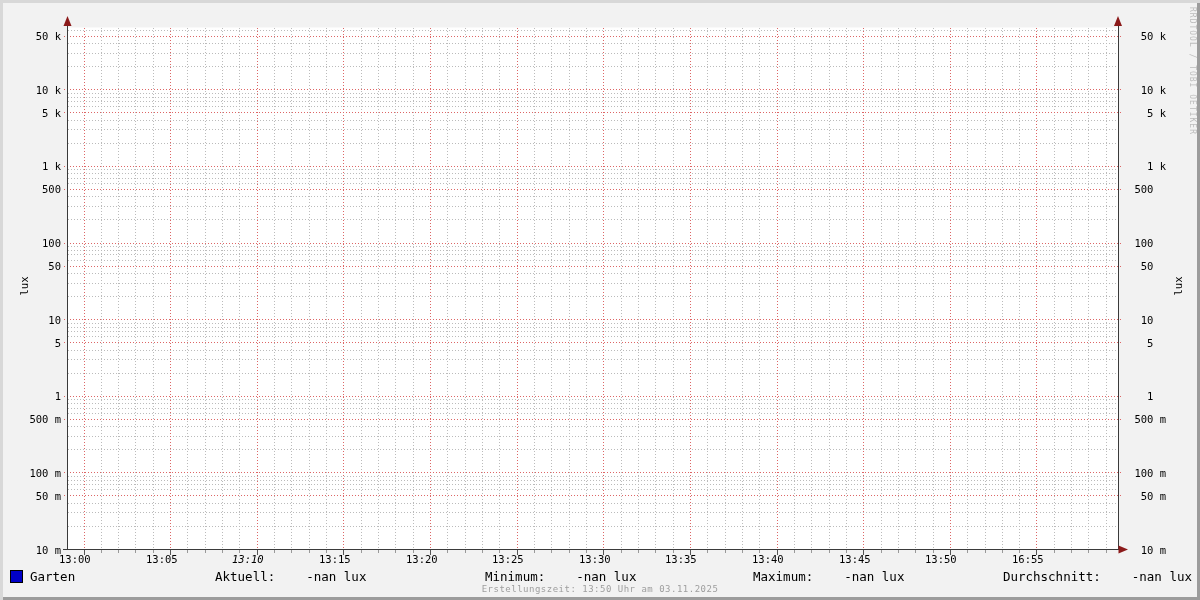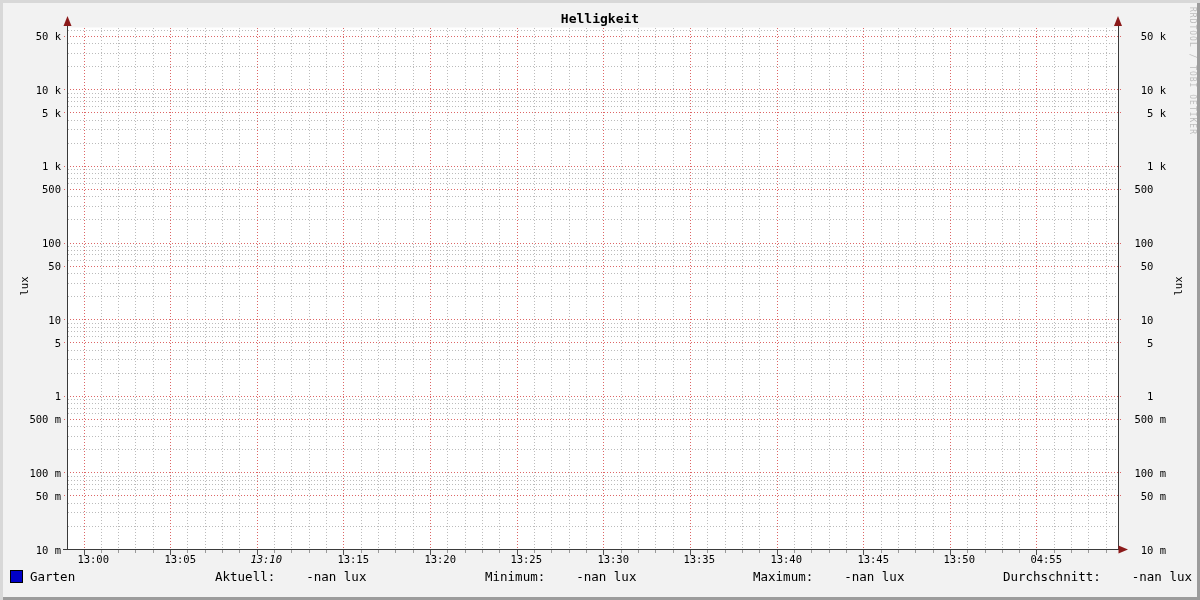--- a/index.html
+++ b/index.html
@@ -20,21 +20,21 @@
     position:absolute;width:22px;height:20px;line-height:20px;text-align:center;
     font-size:10.5px;transform:rotate(-90deg);
   }
   #vlab-left{left:13px;top:276px;}
   #vlab-right{left:1167px;top:276px;}
   .ytick{
     position:absolute;font-size:10.5px;height:12px;line-height:12px;
     text-align:right;white-space:pre;
   }
   .xtick{
-    position:absolute;font-size:10.5px;width:50px;text-align:right;top:553px;
+    position:absolute;font-size:10.5px;width:50px;text-align:left;top:553px;
   }
   .swatch{
     position:absolute;left:10px;top:570px;width:11px;height:11px;
     background:#0000c8;border:1px solid #000;
   }
   .series-name{position:absolute;left:30px;top:569px;font-size:12.5px;}
   .leg{position:absolute;top:569px;font-size:12.5px;white-space:pre;}
   .leg .v{margin-left:31px;}
   #leg-akt{left:215px;}
   #leg-min{left:485px;}
@@ -286,30 +286,30 @@
       <div class="xtick" style="left:146px;">13:05</div>
       <div class="xtick" style="left:232px;font-style:italic;">13:10</div>
       <div class="xtick" style="left:319px;">13:15</div>
       <div class="xtick" style="left:406px;">13:20</div>
       <div class="xtick" style="left:492px;">13:25</div>
       <div class="xtick" style="left:579px;">13:30</div>
       <div class="xtick" style="left:665px;">13:35</div>
       <div class="xtick" style="left:752px;">13:40</div>
       <div class="xtick" style="left:839px;">13:45</div>
       <div class="xtick" style="left:925px;">13:50</div>
-      <div class="xtick" style="left:1012px;">04:55</div>
+      <div class="xtick" style="left:1012px;">16:55</div>
     </div>
 
-  <div class="title">Helligkeit</div>
 
   <div class="vlab" id="vlab-left">lux</div>
   <div class="vlab" id="vlab-right">lux</div>
 
   <div class="swatch" style="background: rgb(0, 0, 200);"></div>
   <div class="series-name">Garten</div>
 
   <div class="leg" id="leg-akt"><span>Aktuell:</span><span class="v">-nan lux</span></div>
   <div class="leg" id="leg-min"><span>Minimum:</span><span class="v">-nan lux</span></div>
   <div class="leg" id="leg-max"><span>Maximum:</span><span class="v">-nan lux</span></div>
   <div class="leg" id="leg-avg"><span>Durchschnitt:</span><span class="v">-nan lux</span></div>
 
+  <div class="footer">Erstellungszeit: 13:50 Uhr am 03.11.2025</div>
   <div class="watermark">RRDTOOL / TOBI OETIKER</div>
 </div>
 
 </body></html>

